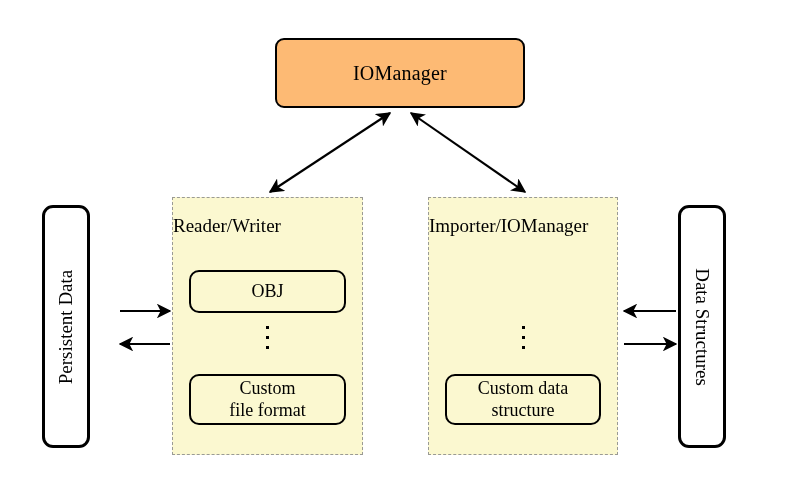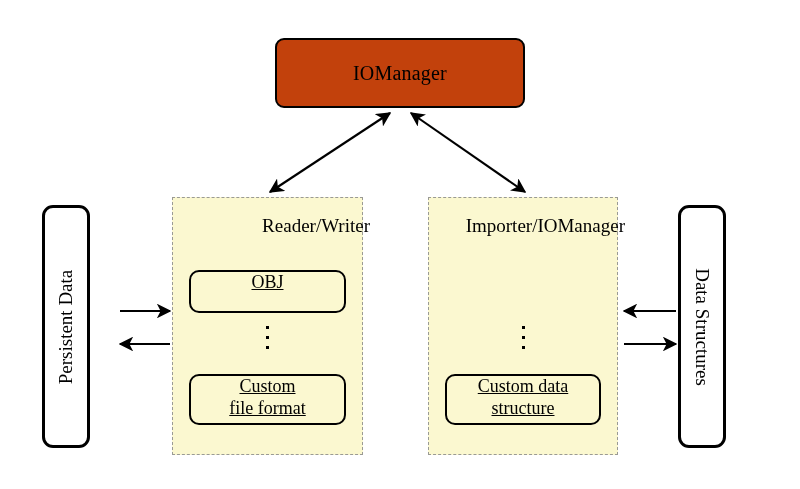--- a/index.html
+++ b/index.html
@@ -29,21 +29,21 @@
 
   
   .manager-box {
     position: absolute;
     left: 275px;
     top: 38px;
     width: 250px;
     height: 70px;
     border: 2.5px solid #000000;
     border-radius: 9px;
-    background: #c2410c;
+    background: #fdba74;
     display: flex;
     align-items: center;
     justify-content: center;
     font-size: 20px;
     letter-spacing: 0.2px;
     box-sizing: border-box;
     z-index: 4;
   }
 
   
@@ -55,42 +55,42 @@
     background: #fbf8d0;
     box-sizing: border-box;
     z-index: 2;
   }
   #panel-left  { left: 172px; width: 191px; }
   #panel-right { left: 428px; width: 190px; }
 
   .panel-title {
     position: absolute;
     top: 17px;
-    left: 8px;
+    left: 0;
     width: 100%;
-    text-align: right;
+    text-align: left;
     font-size: 19px;
     white-space: nowrap;
   }
 
   
   .inner-node {
     position: absolute;
     left: 16px;
     right: 16px;
     border: 2.5px solid #000000;
     border-radius: 10px;
     background: #fbf8d0;
     box-sizing: border-box;
     display: flex;
+    align-items: center;
     justify-content: center;
     text-align: center;
     font-size: 18px;
     line-height: 1.22;
-    text-decoration: underline;
   }
   .node-top    { top: 72px;  height: 43px; }
   .node-bottom { top: 176px; height: 51px; }
 
   
   .vdots {
     position: absolute;
     top: 128px;
     left: 0;
     width: 100%;

